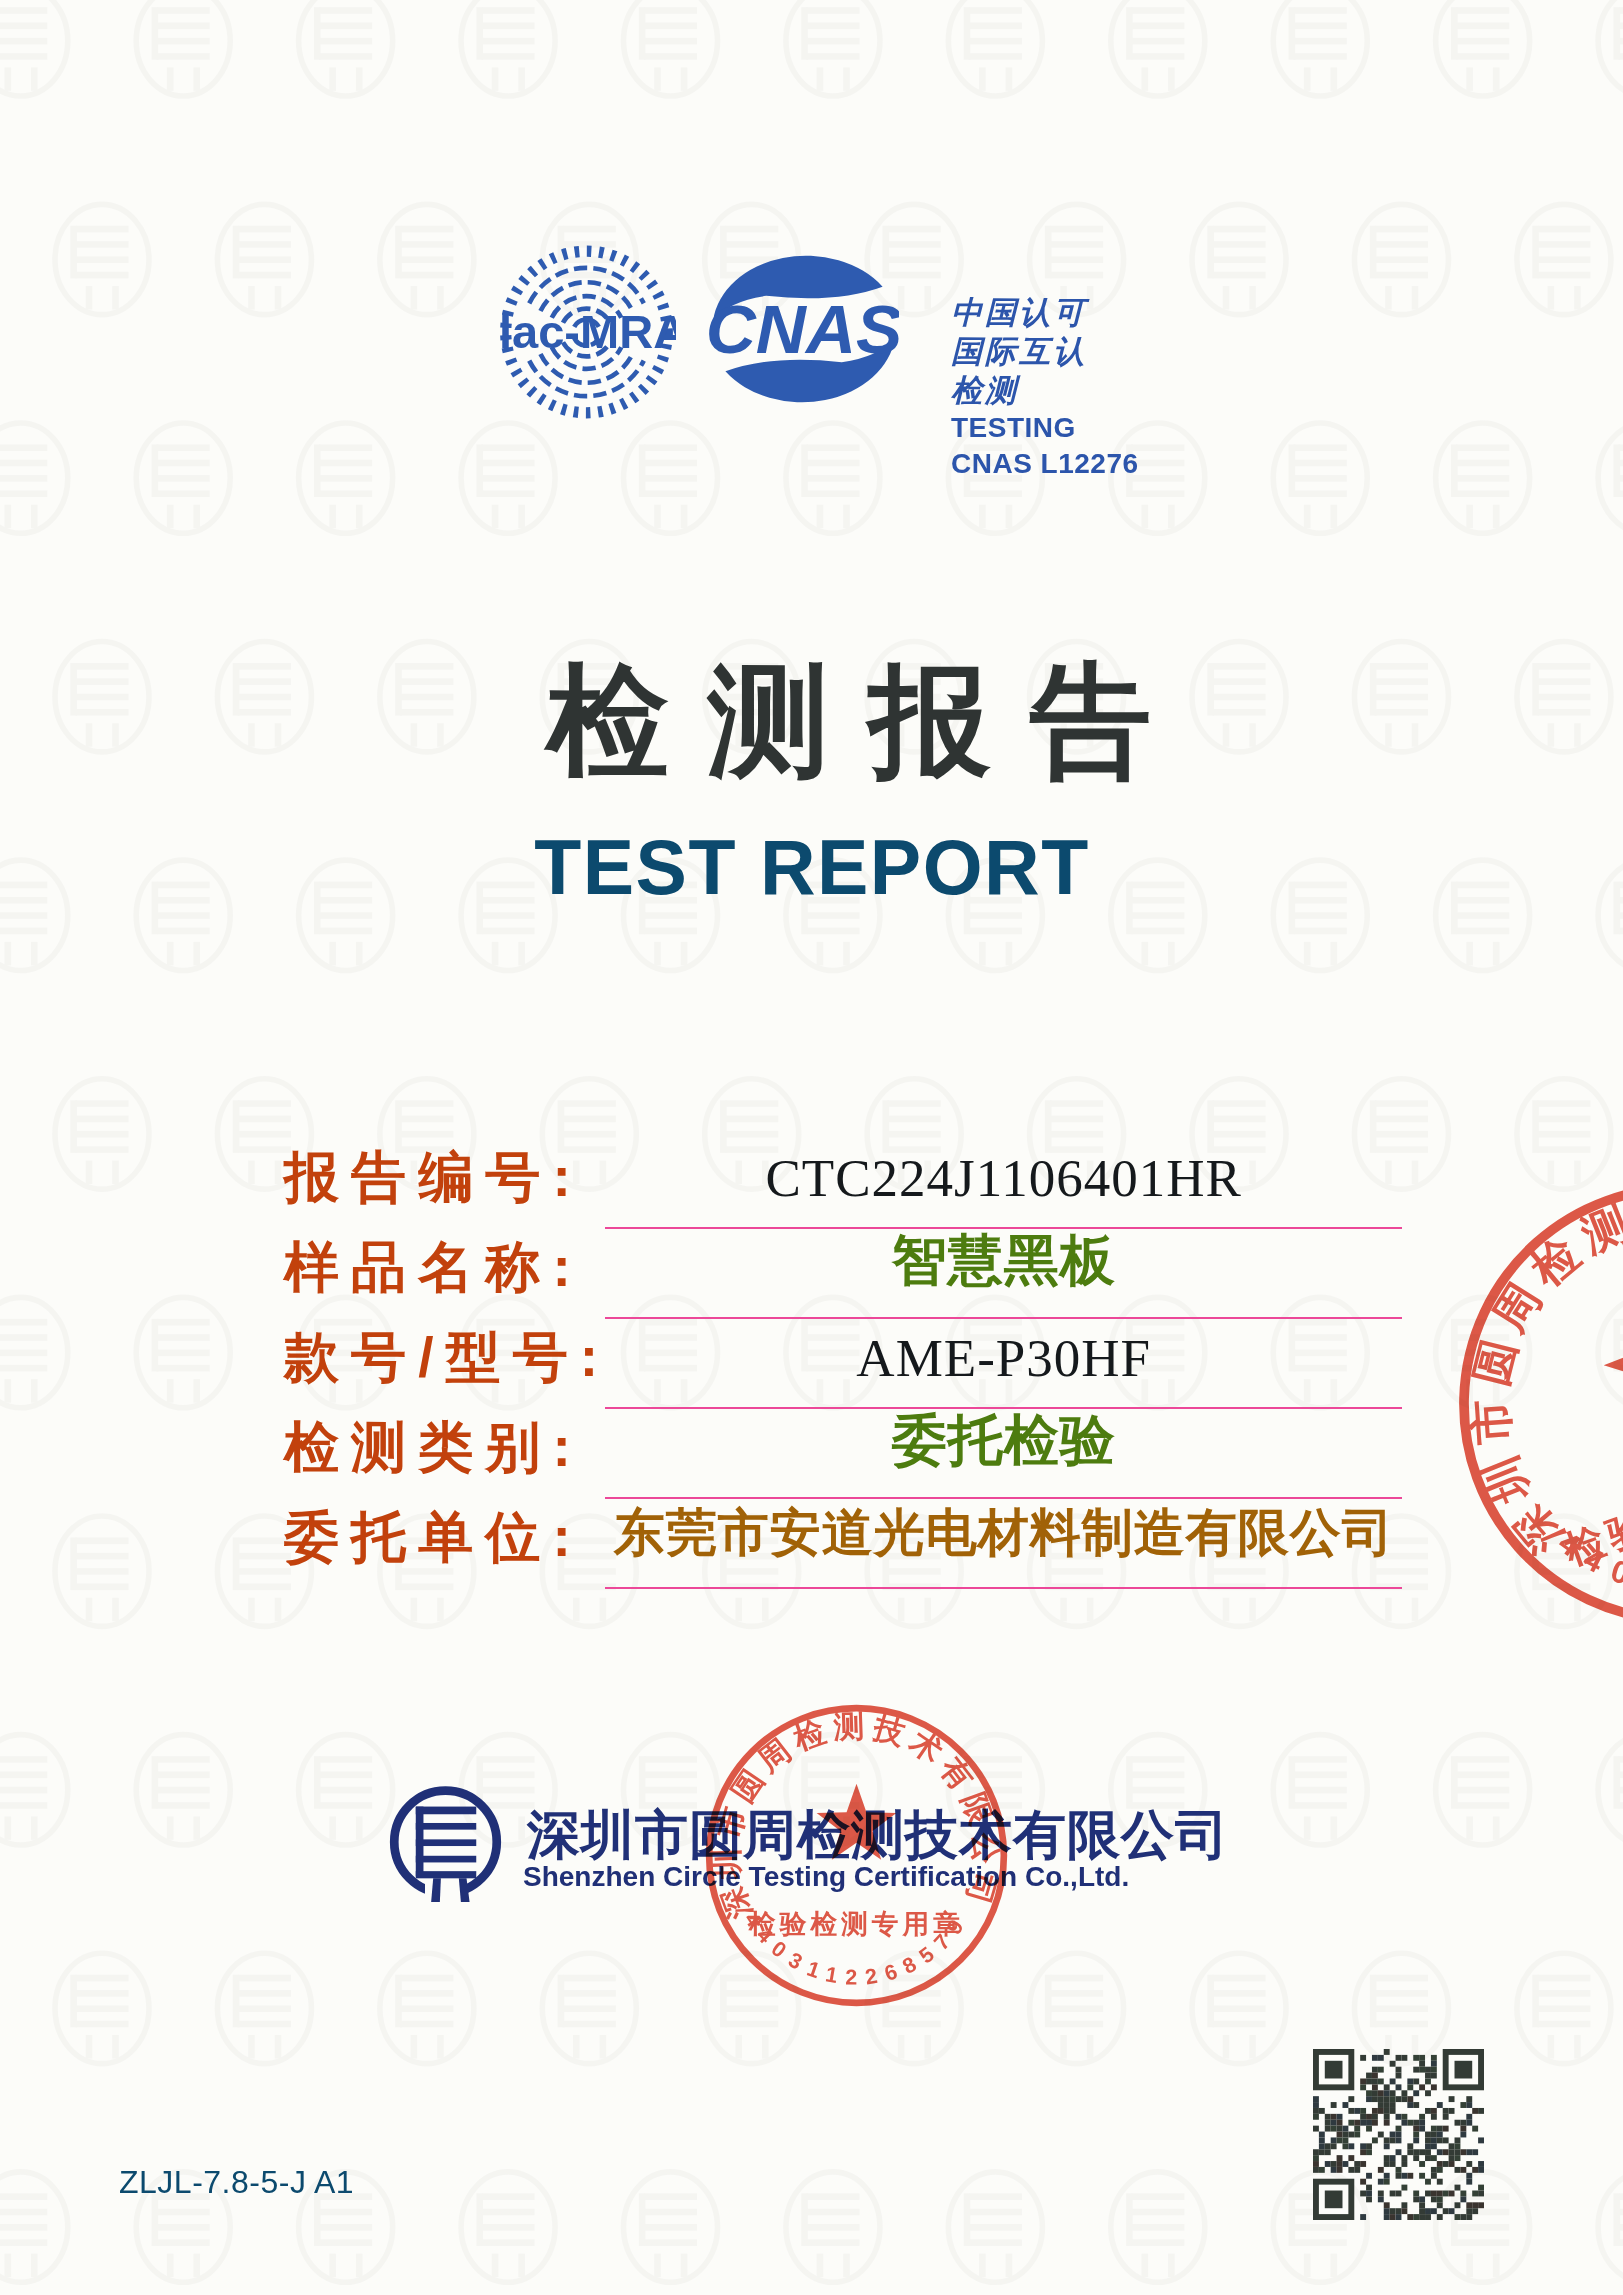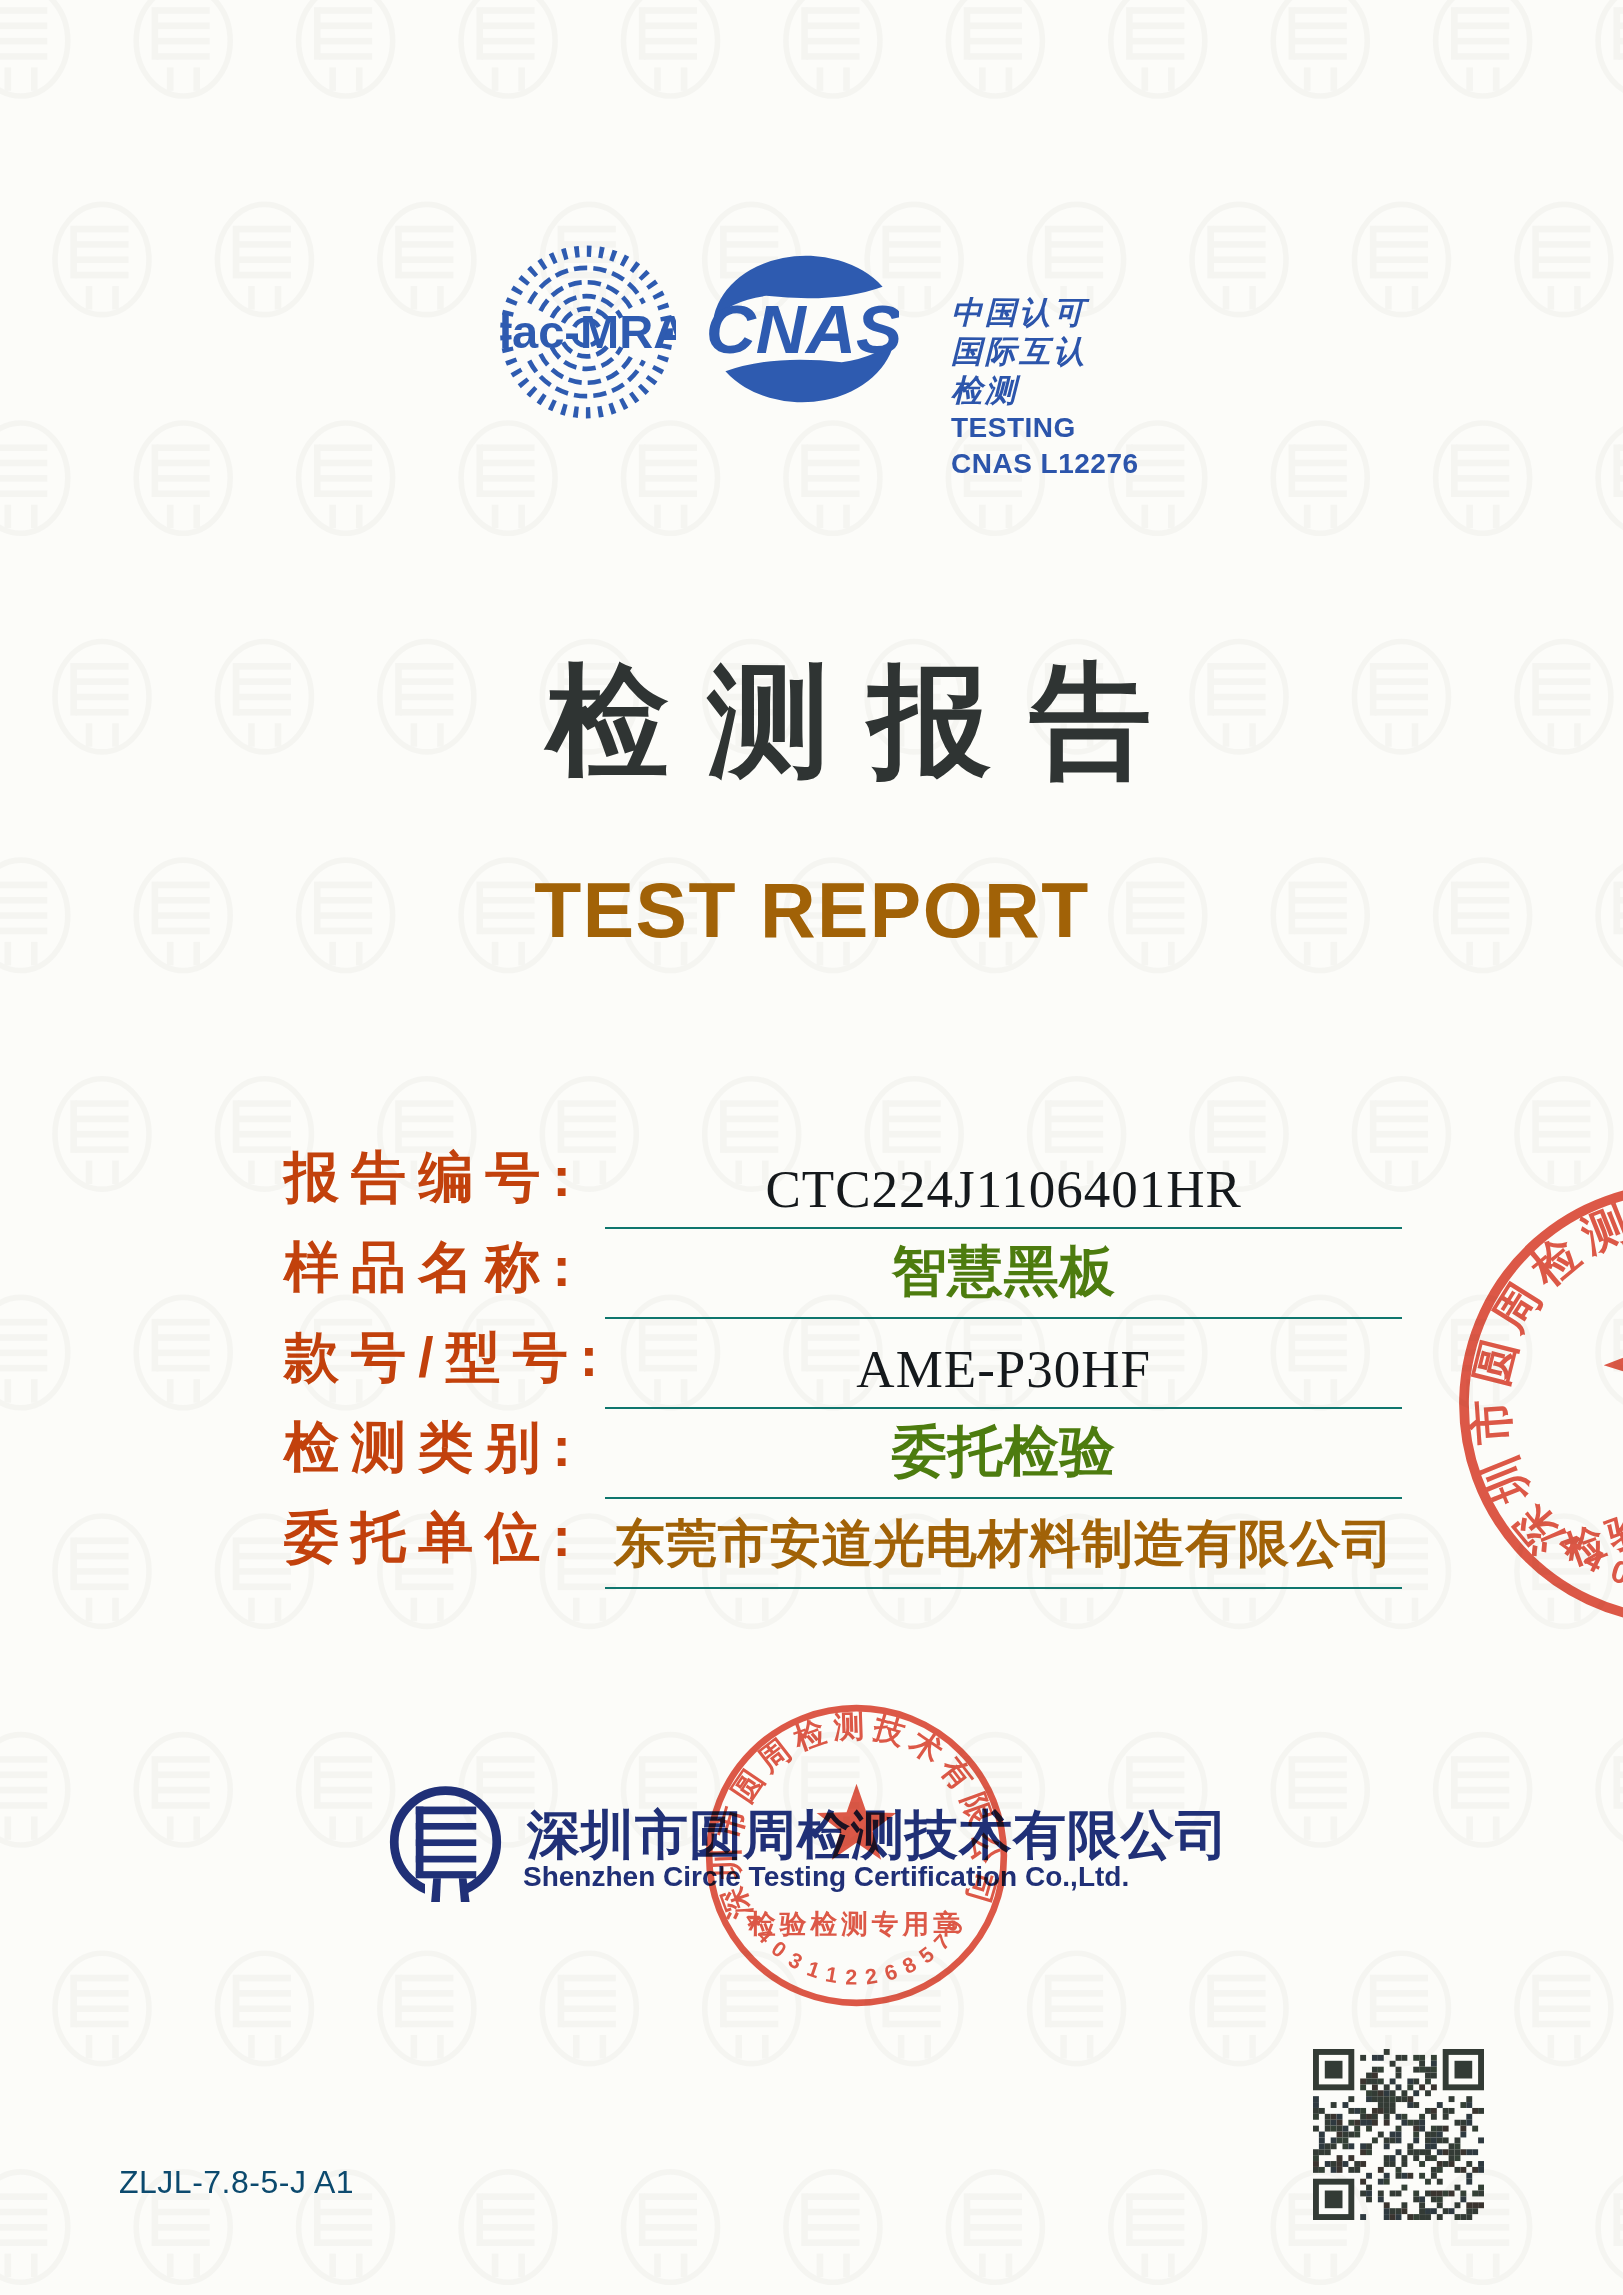--- a/index.html
+++ b/index.html
@@ -18,38 +18,38 @@
   .accred-zh{font-size:31px;line-height:39px;font-weight:600;letter-spacing:3.1px;font-style:italic;}
   .accred-en{font-size:28px;line-height:36px;font-weight:700;letter-spacing:0.5px;}
   
   .title-zh{
     left:0;top:660px;width:100%;text-align:center;
     font-size:122px;font-weight:800;color:#2f3433;
     letter-spacing:39px;text-indent:39px;line-height:1;z-index:1;padding-left:37px;
   }
   .title-en{
     left:0;top:829px;width:100%;text-align:center;
-    font-size:77px;font-weight:700;color:#a16207;
-    letter-spacing:1.5px;line-height:1;z-index:1;margin-top:43px;
+    font-size:77px;font-weight:700;color:#0c4a6e;
+    letter-spacing:1.5px;line-height:1;z-index:1;
   }
   
   .form-row{
     left:284px;width:1118px;height:88px;
     display:flex;align-items:flex-end;z-index:1;
   }
   .form-label{
     width:301px;flex:none;
     font-size:55px;font-weight:700;color:#c2410c;
     letter-spacing:.22em;white-space:nowrap;
     padding-bottom:14.3px;margin-right:20.4px;
   }
   .form-value{
     flex:1;align-self:flex-end;
-    border-bottom:2px solid #0f766e;
-    text-align:center;padding-bottom:8px;
+    border-bottom:2px solid #ec4899;
+    text-align:center;padding-bottom:19px;
     white-space:nowrap;
   }
   .val-latin{font-family:"Liberation Serif","DejaVu Serif",serif;font-size:53px;font-weight:400;color:#15191c;letter-spacing:1px;}
   .val-zh{font-family:"Liberation Serif","DejaVu Serif",serif;font-size:55px;font-weight:700;color:#4d7c0f;letter-spacing:1px;}
   .val-zh-long{font-family:"Liberation Serif","DejaVu Serif",serif;font-size:51px;font-weight:700;color:#a16207;letter-spacing:1px;}
   
   .company-zh{left:527px;top:1800px;font-size:53px;font-weight:800;color:#203077;letter-spacing:1px;z-index:1;white-space:nowrap;}
   .company-en{left:523px;top:1861px;font-size:28px;font-weight:800;color:#203077;letter-spacing:0;z-index:1;white-space:nowrap;}
   
   .stamp{z-index:3;mix-blend-mode:multiply;opacity:.9;}

